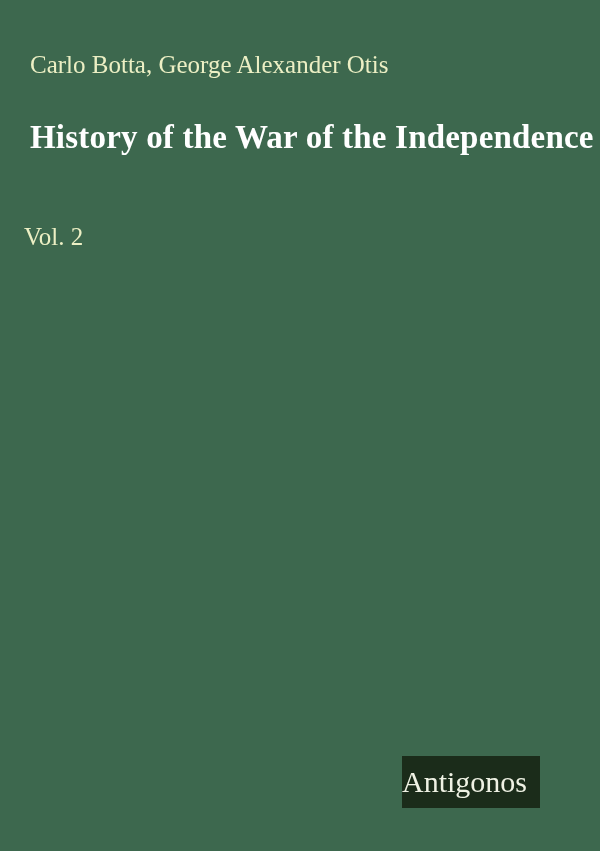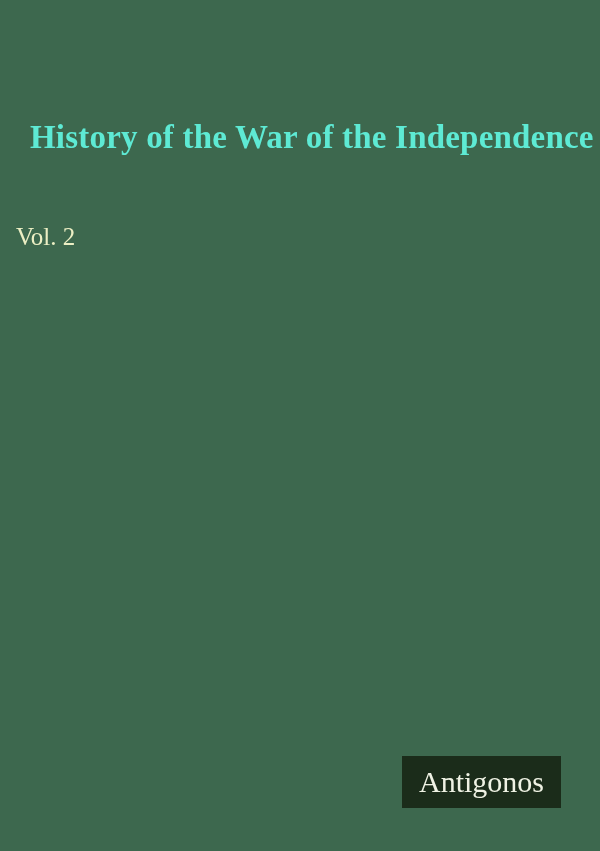--- a/index.html
+++ b/index.html
@@ -30,61 +30,62 @@
     white-space: nowrap;
   }
   .title {
     position: absolute;
     left: 30px;
     top: 115px;
     margin: 0;
     font-size: 33px;
     line-height: 45px;
     font-weight: 700;
-    color: #5eead4;
+    color: #ffffff;
     letter-spacing: 0.2px;
   }
   .title-line {
     display: block;
     white-space: nowrap;
   }
   .volume {
     position: absolute;
-    left: 16px;
+    left: 24px;
     top: 222px;
     font-size: 25px;
     line-height: 30px;
     font-weight: 400;
     color: #ECEFC4;
     white-space: nowrap;
   }
   .publisher-badge {
     position: absolute;
     left: 402px;
     top: 756px;
-    width: 159px;
+    width: 138px;
     height: 52px;
     background: #1B2C1A;
     display: flex;
     align-items: center;
-    justify-content: center;
+    justify-content: flex-start;
   }
   .publisher-badge span {
     font-size: 30px;
     line-height: 1;
     font-weight: 400;
     color: #EFF2E4;
     white-space: nowrap;
   }
 </style>
 </head>
 <body>
 
 <div class="cover">
 
+  <div class="author">Carlo Botta, George Alexander Otis</div>
 
   <h1 class="title">
     <span class="title-line">History of the War of the Independence</span>
   </h1>
 
   <div class="volume">Vol. 2</div>
 
   <div class="publisher-badge">
     <span>Antigonos</span>
   </div>

